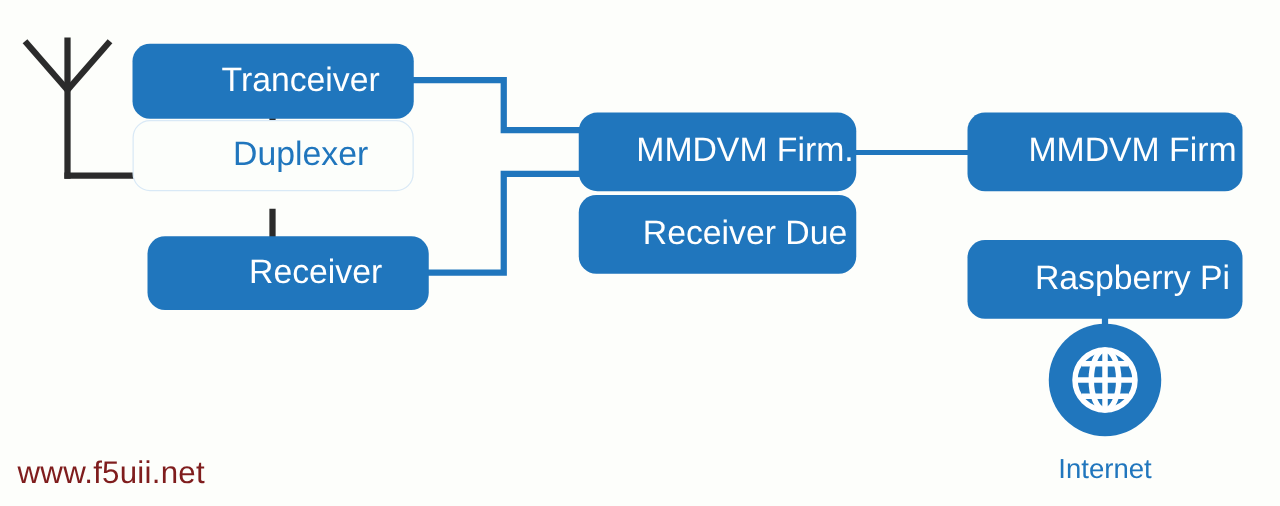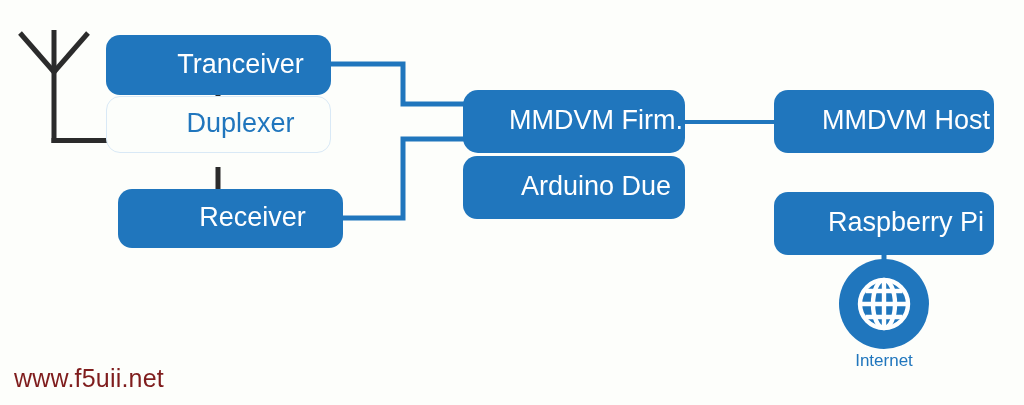--- a/index.html
+++ b/index.html
@@ -72,23 +72,23 @@
     height: 130px;
     display: flex;
     flex-direction: column;
     align-items: center;
   }
   #globe-icon-wrap {
     width: 92px;
     height: 92px;
   }
   #internet-label {
-    margin-top: 2px;
+    margin-top: 14px;
     color: #2076bd;
-    font-size: 17px;
+    font-size: 22px;
     line-height: 1;
     white-space: nowrap;
   }
 
   
   #watermark {
     position: absolute;
     left: 14px;
     top: 364px;
     color: #7f1d1d;
@@ -135,25 +135,25 @@
 
   <div class="node node-filled" id="node-receiver">
     <span class="node-label-text">Receiver</span>
   </div>
 
   <div class="node node-filled" id="node-mmdvm-firmware">
     <span class="node-label-text">MMDVM Firm.</span>
   </div>
 
   <div class="node node-filled" id="node-arduino-due">
-    <span class="node-label-text">Arduino Due</span>
+    <span class="node-label-text">Receiver Due</span>
   </div>
 
   <div class="node node-filled" id="node-mmdvm-host">
-    <span class="node-label-text">MMDVM Host</span>
+    <span class="node-label-text">MMDVM Firm</span>
   </div>
 
   <div class="node node-filled" id="node-raspberry-pi">
     <span class="node-label-text">Raspberry Pi</span>
   </div>
 
   <div id="node-internet">
     <div id="globe-icon-wrap">
       <svg viewBox="0 0 92 92" width="92" height="92">
         <circle cx="46" cy="46" r="45" fill="#2076bd"></circle>

